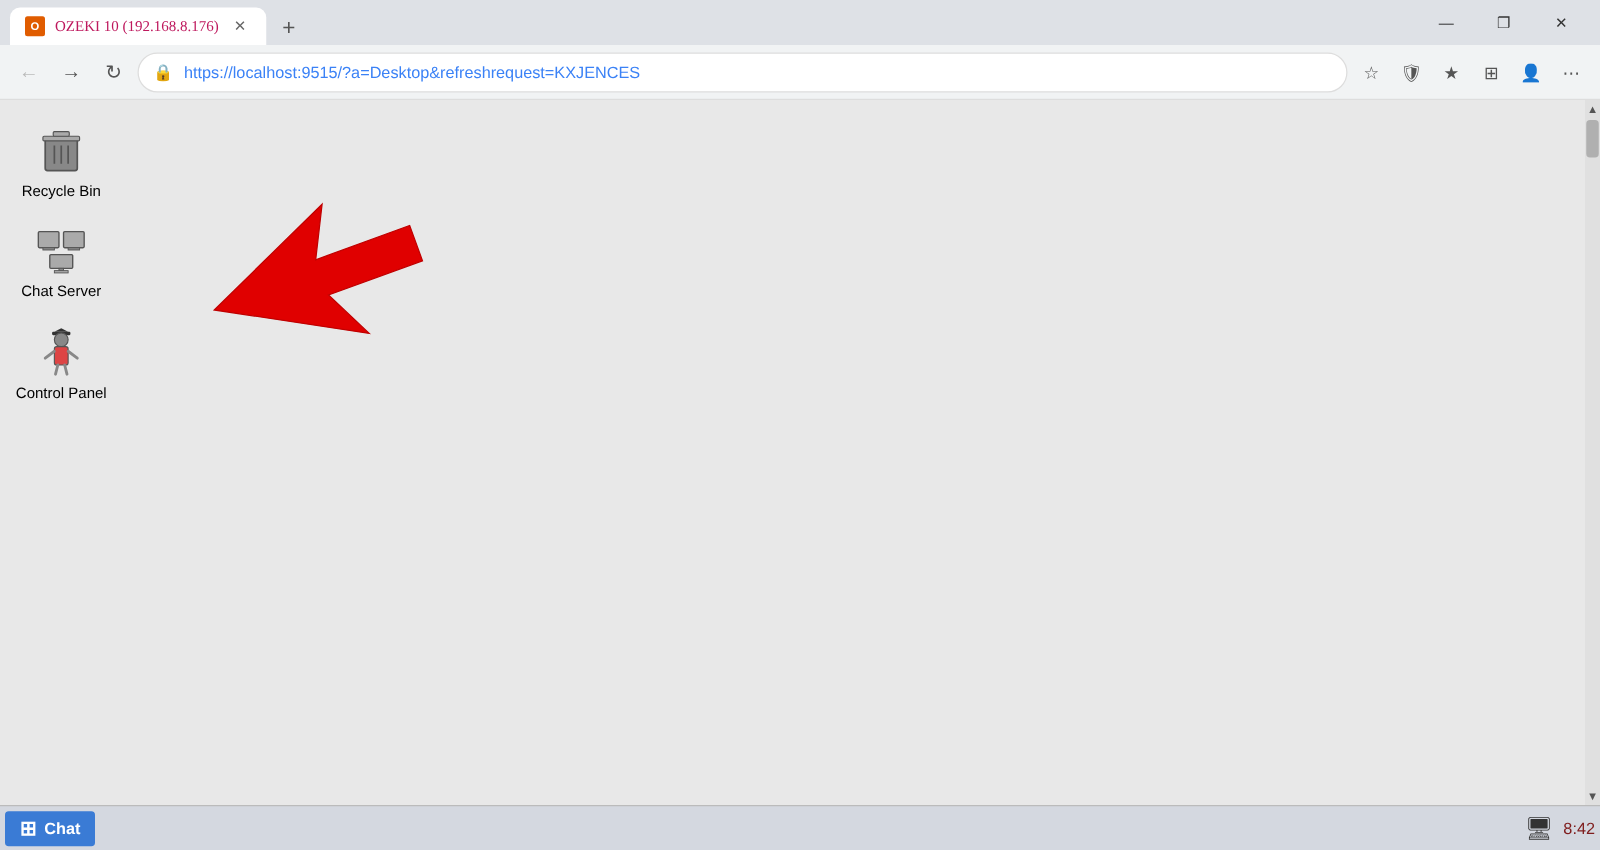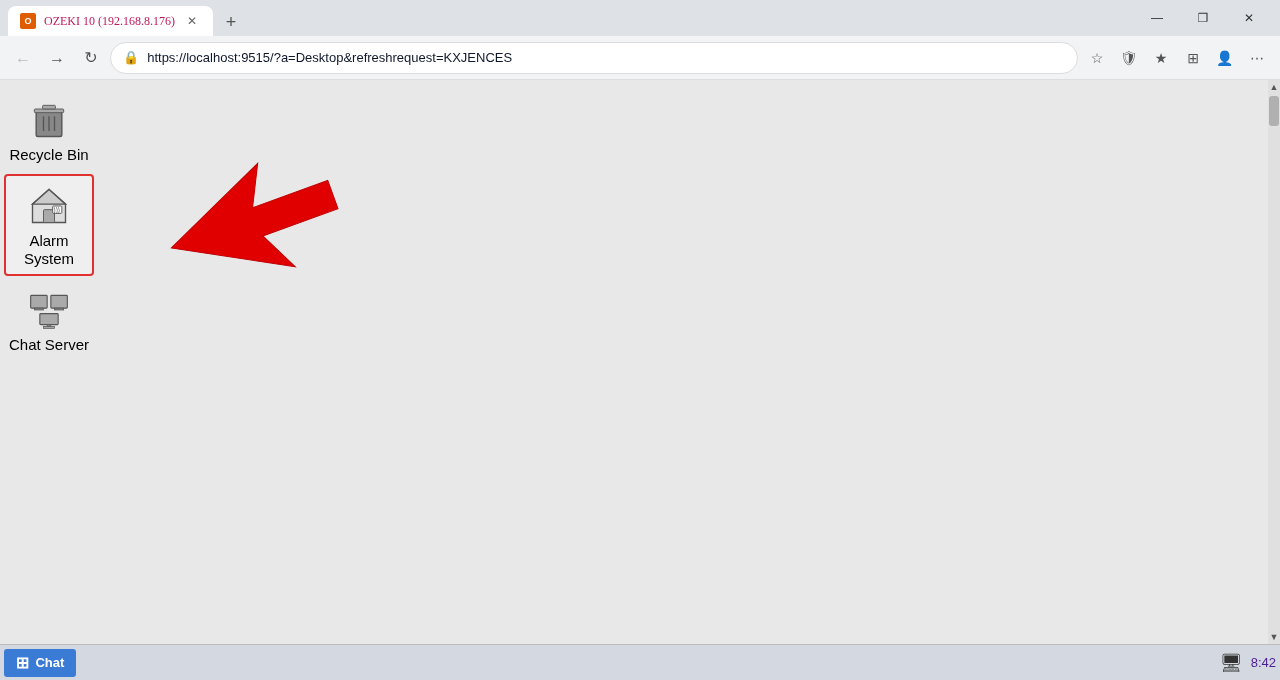--- a/index.html
+++ b/index.html
@@ -81,21 +81,21 @@
       border: 1px solid #ddd;
       border-radius: 16px;
       display: flex;
       align-items: center;
       padding: 0 12px;
       gap: 8px;
       font-size: 13px;
       color: #333;
     }
     .address-bar .lock-icon { color: #555; font-size: 13px; }
-    .address-text { flex: 1; font-size: 13px; color: #0f172a; }
+    .address-text { flex: 1; font-size: 13px; color: #3b82f6; }
     .toolbar-right {
       display: flex; align-items: center; gap: 2px;
     }
     .toolbar-icon-btn {
       width: 30px; height: 30px;
       border-radius: 50%;
       display: flex; align-items: center; justify-content: center;
       font-size: 14px; color: #555; cursor: pointer;
     }
 
@@ -126,21 +126,21 @@
     }
     .desktop-icon.selected {
       border: 2px solid #e03030;
       background: rgba(255,255,255,0.3);
     }
     .icon-img {
       width: 48px; height: 48px;
       display: flex; align-items: center; justify-content: center;
     }
     .icon-label {
-      font-size: 15px;
+      font-size: 12px;
       color: #000;
       text-align: center;
       margin-top: 2px;
       line-height: 1.2;
     }
 
     
     .icon-img svg { width: 44px; height: 44px; }
 
     
@@ -201,21 +201,21 @@
       gap: 6px;
     }
     .taskbar-right {
       margin-left: auto;
       display: flex;
       align-items: center;
       gap: 8px;
     }
     .taskbar-time {
       font-size: 13px;
-      color: #4c1d95;
+      color: #7f1d1d;
       font-weight: 500;
     }
     .taskbar-monitor-icon {
       font-size: 18px;
       color: #333;
     }
   </style>
 </head>
 <body>
 
@@ -265,55 +265,60 @@
             <rect x="8" y="12" width="32" height="4" rx="1" fill="#aaa" stroke="#555" stroke-width="1"></rect>
             <rect x="17" y="8" width="14" height="4" rx="1" fill="#aaa" stroke="#555" stroke-width="1"></rect>
             <line x1="18" y1="20" x2="18" y2="36" stroke="#555" stroke-width="1.5"></line>
             <line x1="24" y1="20" x2="24" y2="36" stroke="#555" stroke-width="1.5"></line>
             <line x1="30" y1="20" x2="30" y2="36" stroke="#555" stroke-width="1.5"></line>
           </svg>
         </div>
         <span class="icon-label">Recycle Bin</span>
       </div>
 
-      <div class="desktop-icon selected">
-        <div class="icon-img">
-          <svg viewBox="0 0 48 48" fill="none" xmlns="http://www.w3.org/2000/svg">
-
-            <polygon points="24,6 42,22 42,42 6,42 6,22" fill="#ddd" stroke="#555" stroke-width="1.5"></polygon>
-            <polygon points="24,6 6,22 42,22" fill="#ccc" stroke="#555" stroke-width="1.5"></polygon>
-
-            <rect x="18" y="28" width="12" height="14" rx="1" fill="#aaa" stroke="#555" stroke-width="1"></rect>
-
-            <rect x="28" y="24" width="10" height="8" rx="1" fill="#fff" stroke="#555" stroke-width="1"></rect>
-            <text x="29" y="31" font-size="7" fill="#555">)))</text>
-          </svg>
-        </div>
-        <span class="icon-label">Alarm System</span>
-      </div>
 
 
       <div class="desktop-icon">
         <div class="icon-img">
           <svg viewBox="0 0 48 48" fill="none" xmlns="http://www.w3.org/2000/svg">
 
             <rect x="4" y="8" width="18" height="14" rx="1" fill="#aaa" stroke="#555" stroke-width="1.2"></rect>
             <rect x="8" y="22" width="10" height="2" fill="#888" stroke="#555" stroke-width="0.8"></rect>
             <rect x="26" y="8" width="18" height="14" rx="1" fill="#aaa" stroke="#555" stroke-width="1.2"></rect>
             <rect x="30" y="22" width="10" height="2" fill="#888" stroke="#555" stroke-width="0.8"></rect>
 
             <rect x="14" y="28" width="20" height="12" rx="1" fill="#aaa" stroke="#555" stroke-width="1.2"></rect>
             <rect x="22" y="40" width="4" height="2" fill="#888" stroke="#555" stroke-width="0.8"></rect>
             <rect x="18" y="42" width="12" height="2" fill="#aaa" stroke="#555" stroke-width="0.8"></rect>
           </svg>
         </div>
         <span class="icon-label">Chat Server</span>
       </div>
 
 
+      <div class="desktop-icon">
+        <div class="icon-img">
+          <svg viewBox="0 0 48 48" fill="none" xmlns="http://www.w3.org/2000/svg">
+
+            <rect x="16" y="7" width="16" height="3" rx="1" fill="#333"></rect>
+            <polygon points="24,4 18,7 30,7" fill="#333"></polygon>
+
+            <circle cx="24" cy="14" r="6" fill="#888" stroke="#555" stroke-width="1"></circle>
+
+            <rect x="18" y="20" width="12" height="16" rx="2" fill="#d44" stroke="#555" stroke-width="1"></rect>
+
+            <line x1="18" y1="24" x2="10" y2="30" stroke="#888" stroke-width="2.5" stroke-linecap="round"></line>
+            <line x1="30" y1="24" x2="38" y2="30" stroke="#888" stroke-width="2.5" stroke-linecap="round"></line>
+
+            <line x1="21" y1="36" x2="19" y2="44" stroke="#888" stroke-width="2.5" stroke-linecap="round"></line>
+            <line x1="27" y1="36" x2="29" y2="44" stroke="#888" stroke-width="2.5" stroke-linecap="round"></line>
+          </svg>
+        </div>
+        <span class="icon-label">Control Panel</span>
+      </div>
     </div>
 
     <div class="red-arrow">
       <svg width="200" height="160" viewBox="0 0 200 160">
 
         <polygon points="20,60 130,10 110,50 190,50 190,80 110,80 130,120" fill="#e00000" stroke="#c00000" stroke-width="1" transform="rotate(-20, 100, 70)"></polygon>
       </svg>
     </div>
 
     <div class="scrollbar">

